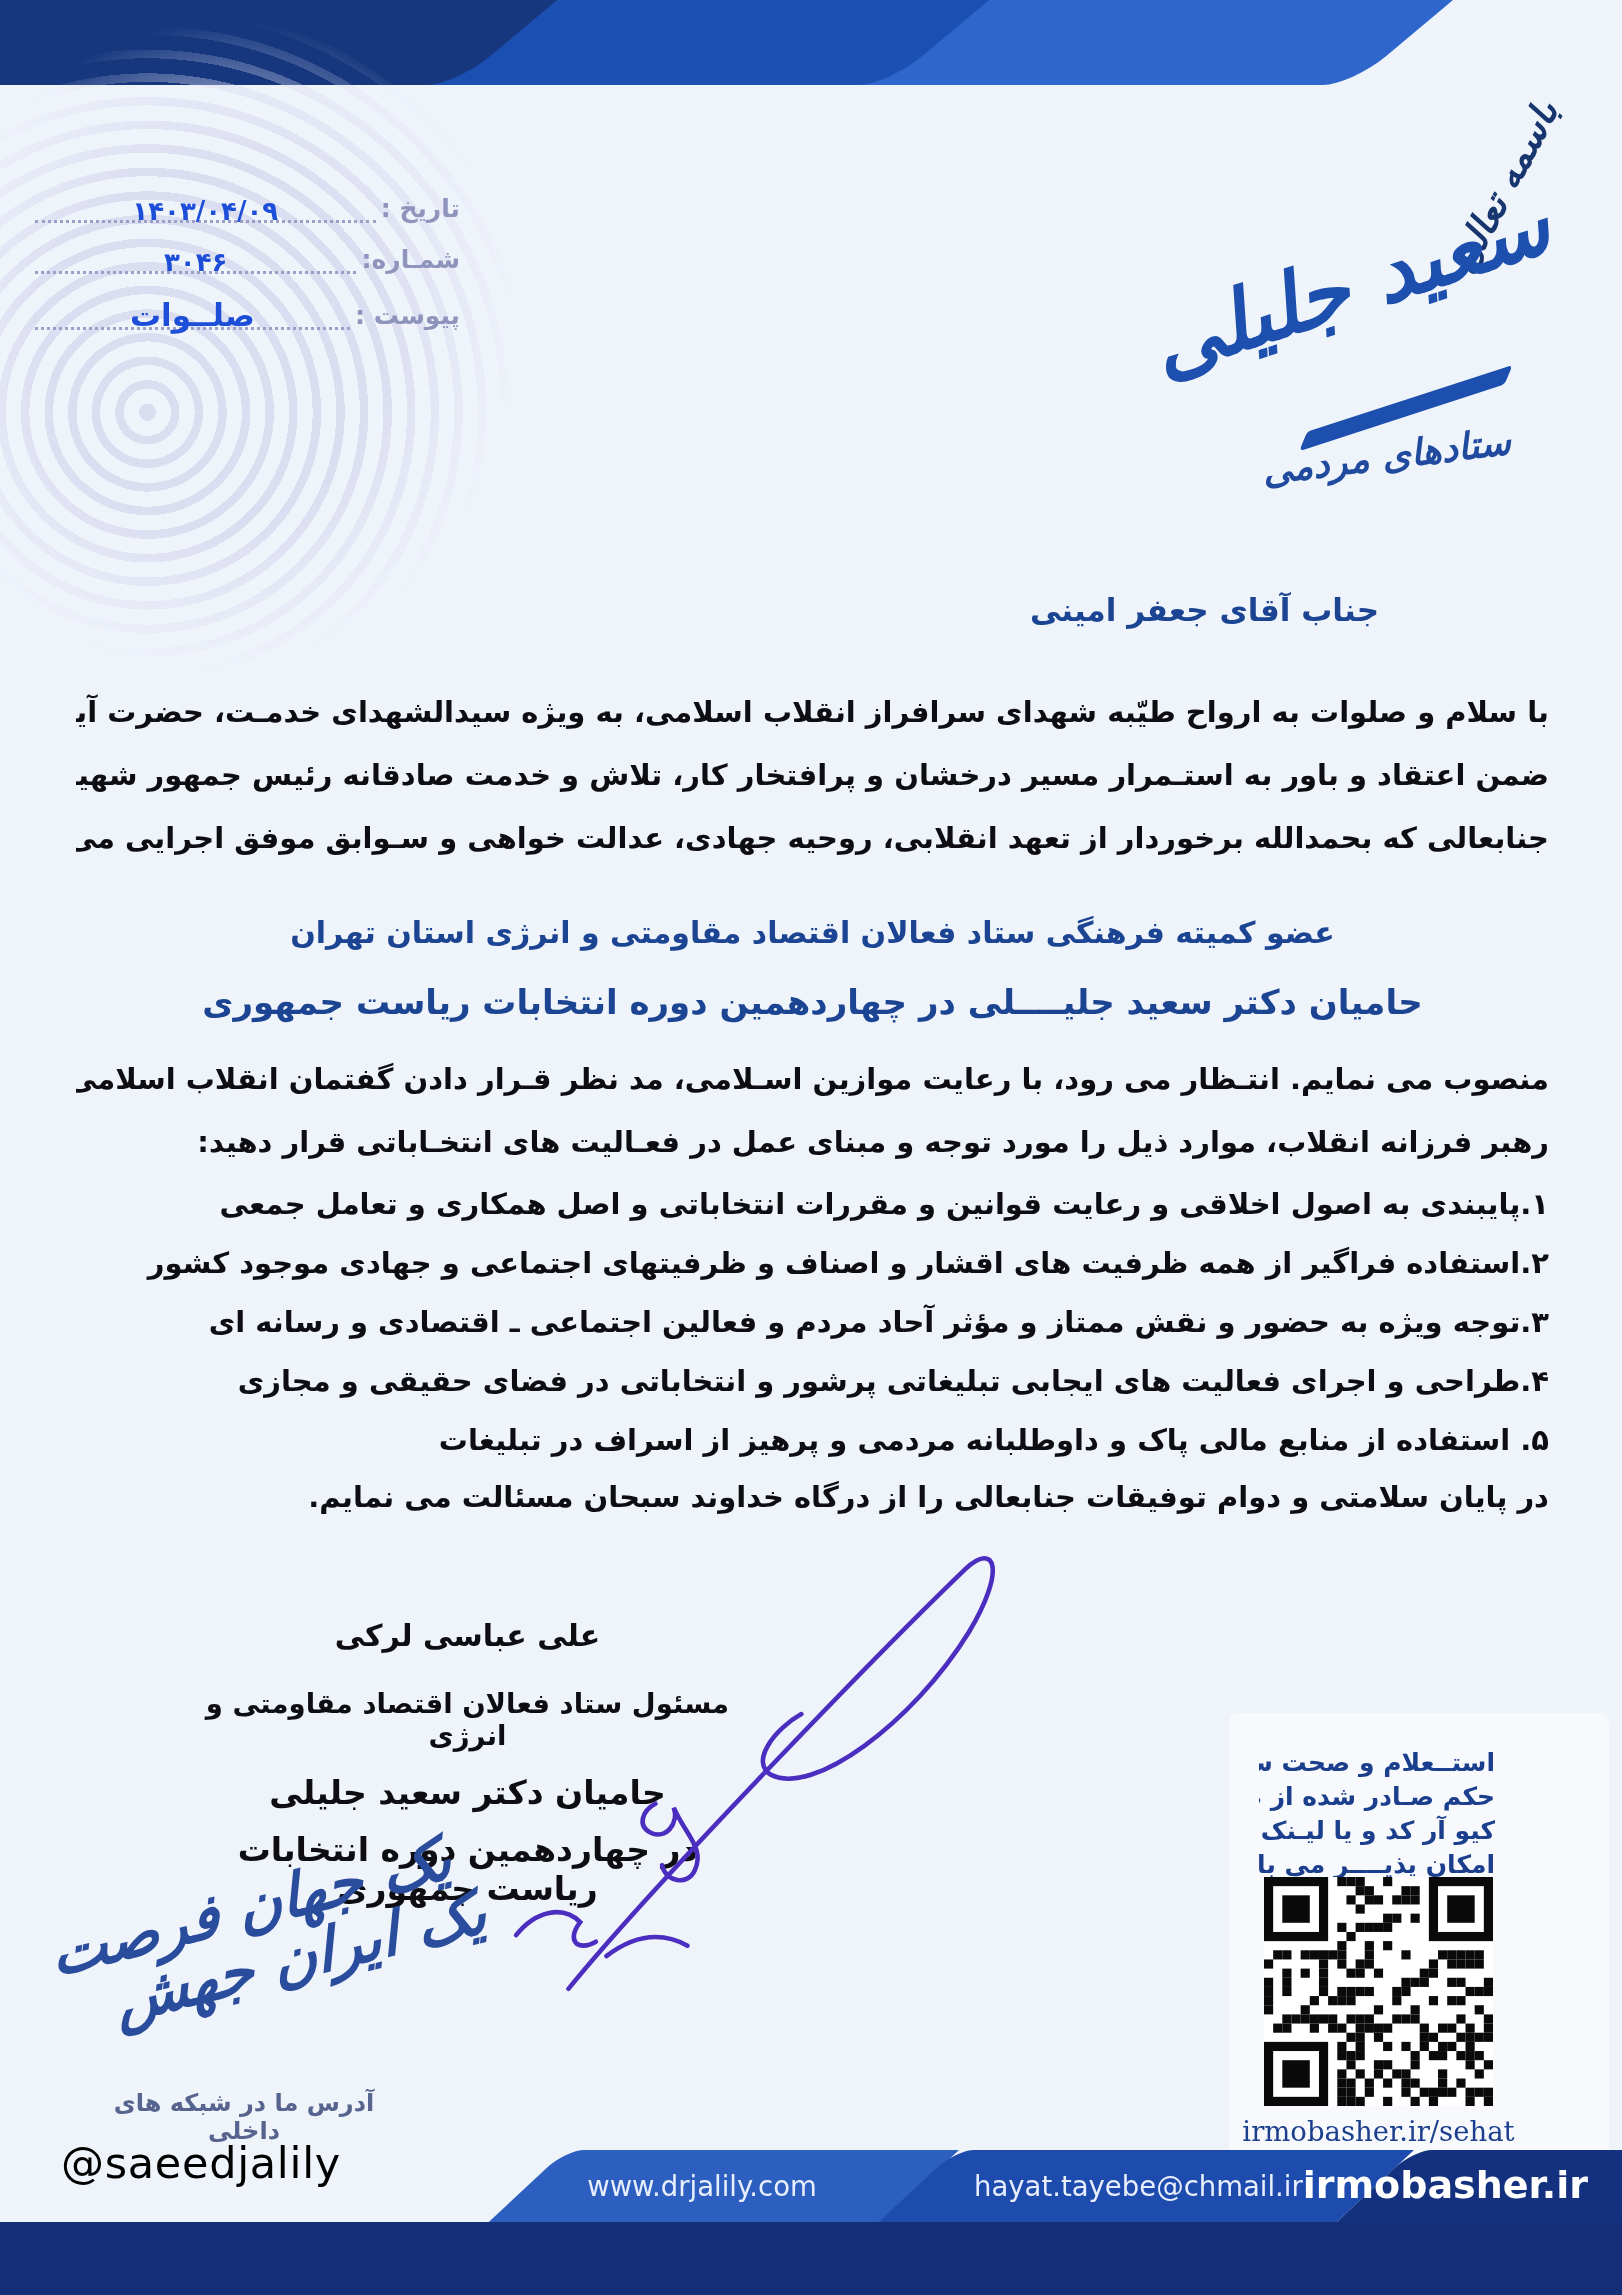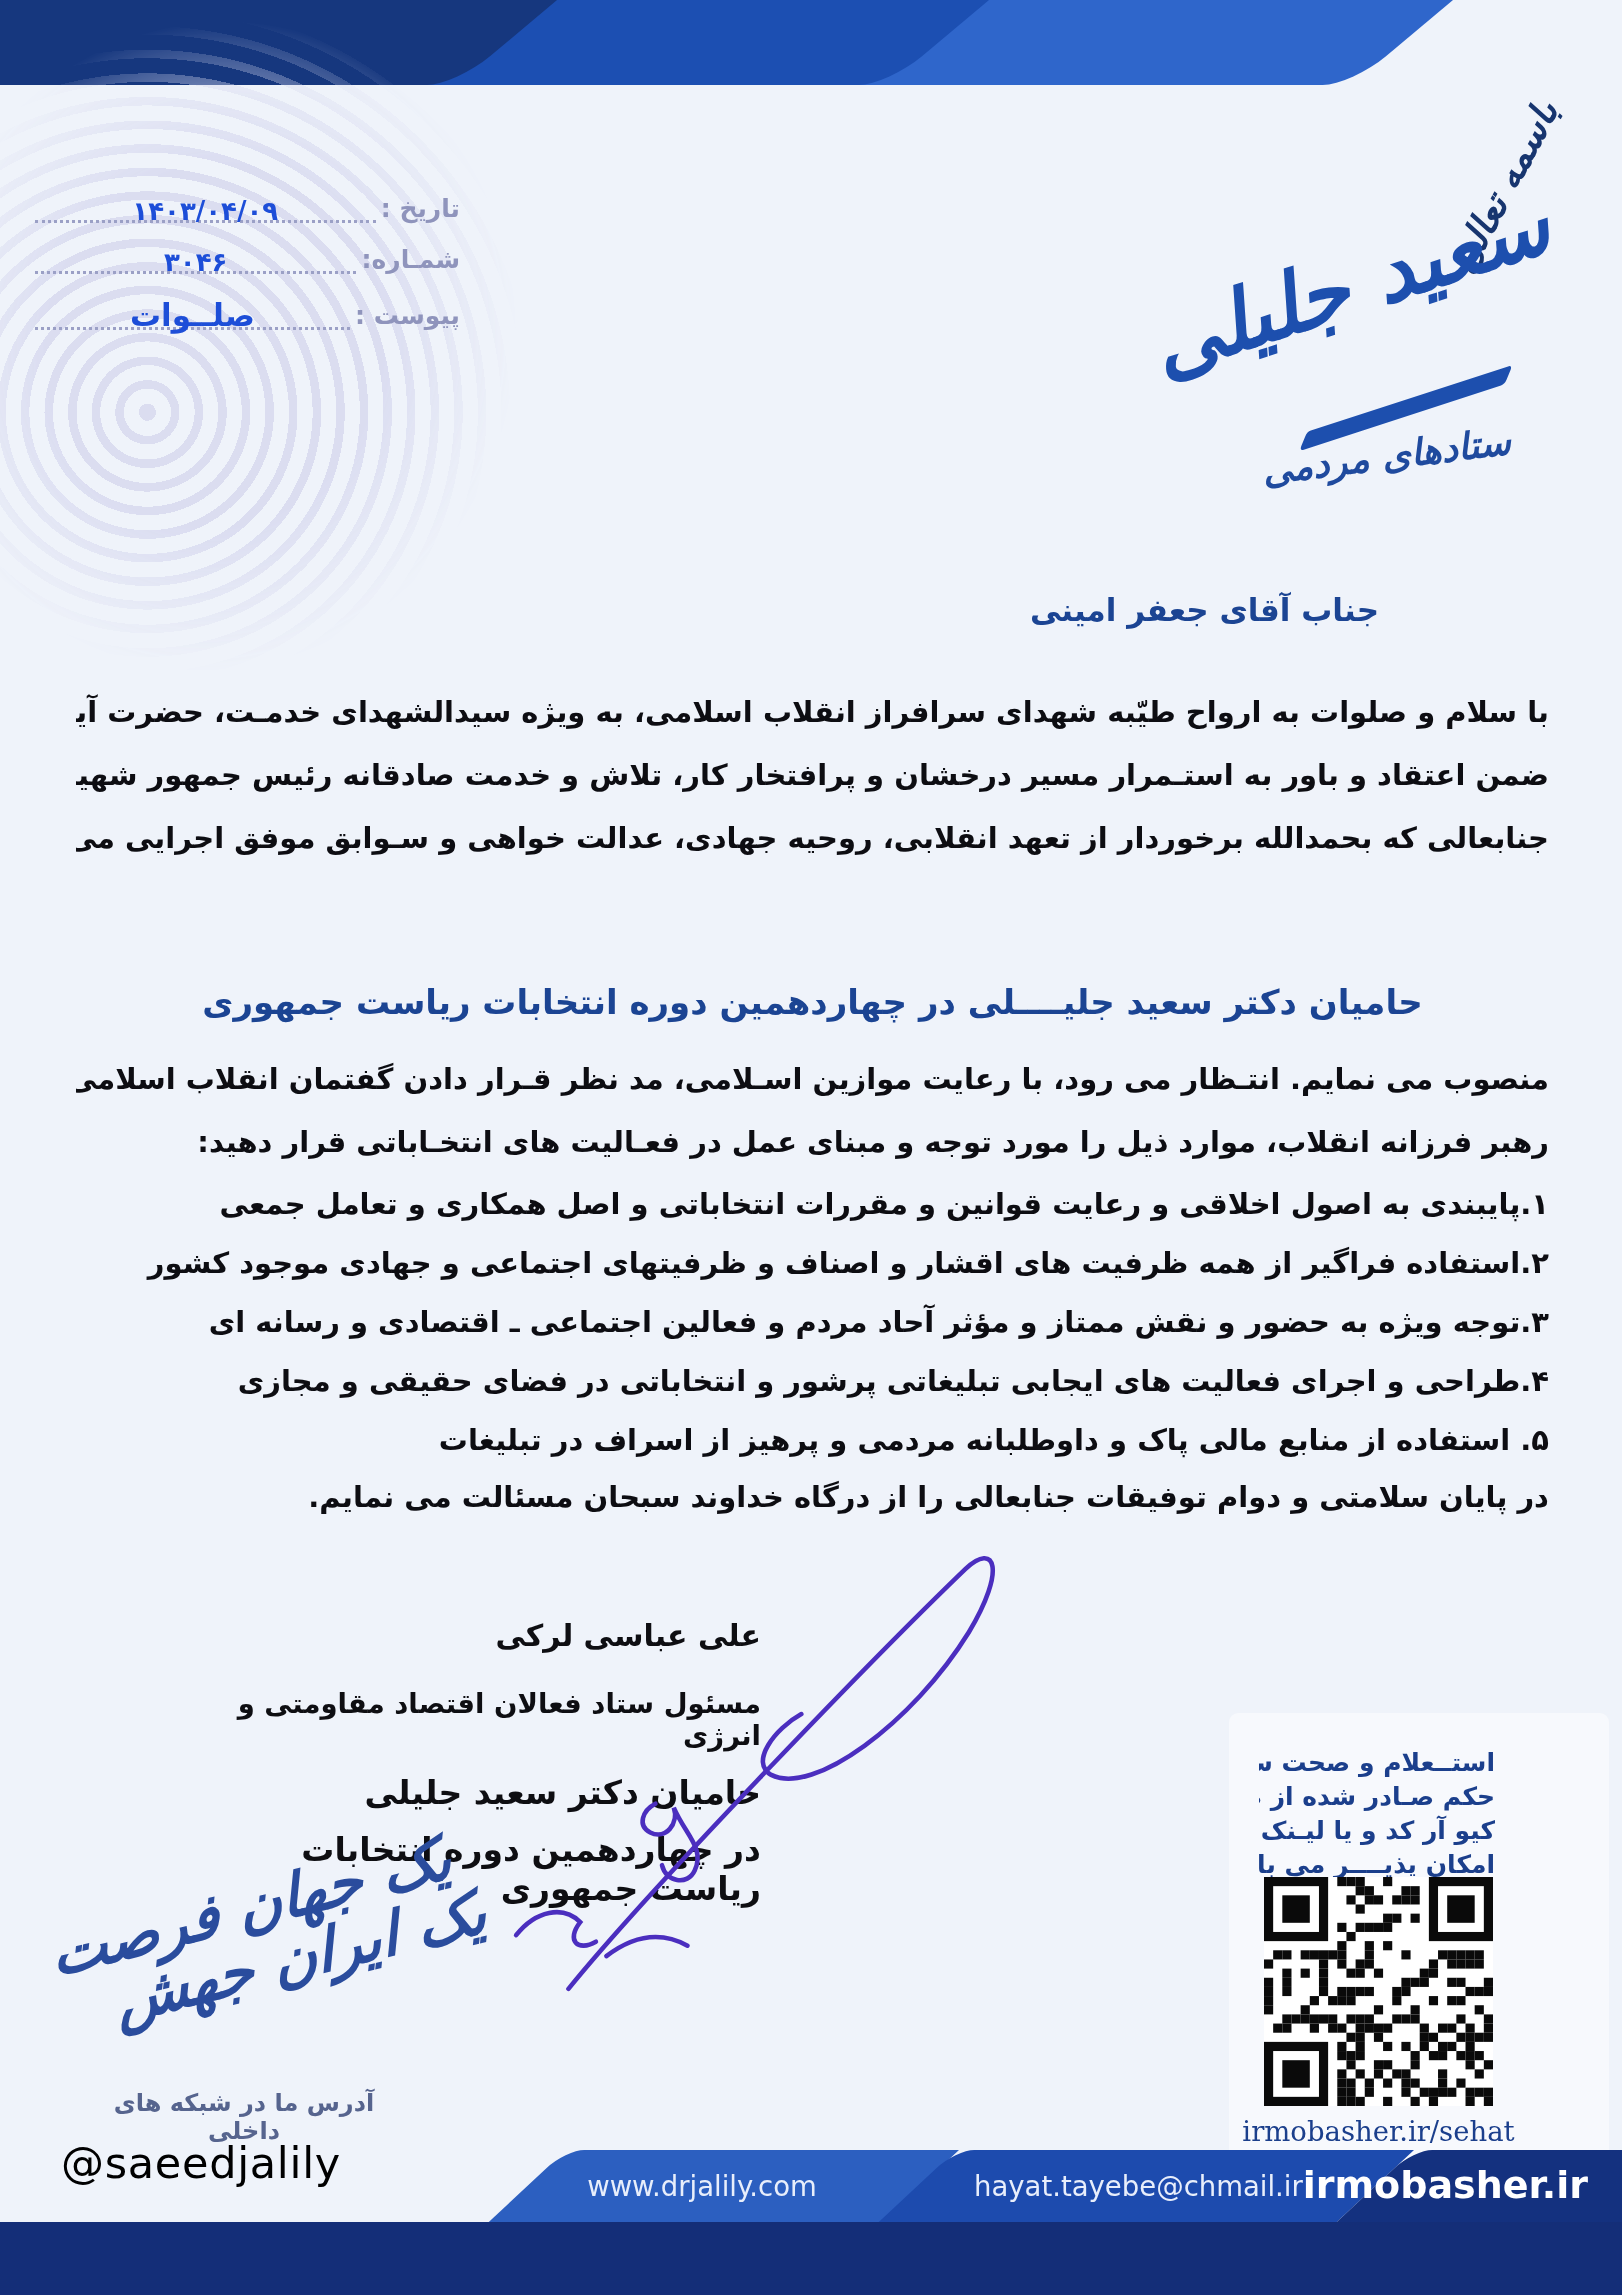--- a/index.html
+++ b/index.html
@@ -47,21 +47,21 @@
   .right{text-align:right;}
   .p1{top:681px;}
   .headingA{position:absolute;top:915px;left:77px;right:73px;text-align:center;font-size:30px;font-weight:700;color:var(--heading_blue);}
   .headingB{position:absolute;top:982px;left:77px;right:73px;text-align:center;font-size:34px;font-weight:700;color:var(--heading_blue);}
   .p2{top:1048px;}
   .directives{top:1175px;}
   .directives .ln{line-height:59px;}
   .closing{position:absolute;top:1480px;left:77px;right:73px;text-align:right;font-size:29px;font-weight:700;color:var(--body_text);white-space:nowrap;}
 
   
-  .sig-block{position:absolute;top:1618px;left:199px;width:563px;text-align:right;color:#0e0e12;}
+  .sig-block{position:absolute;top:1618px;left:187px;width:563px;text-align:center;color:#0e0e12;}
   .sig-name{font-size:30px;font-weight:700;margin-bottom:34px;}
   .sig-role1{font-size:27.5px;font-weight:700;margin-bottom:22px;}
   .sig-role2{font-size:33px;font-weight:700;margin-bottom:18.3px;}
   .sig-role3{font-size:33px;font-weight:700;}
   .sig-ink{position:absolute;top:0;left:0;width:1623px;height:2295px;pointer-events:none;}
 
   
   .verify-panel{position:absolute;top:1713px;left:1230px;width:380px;height:458px;background:rgba(255,255,255,.5);border-radius:9.2px;}
   .verify-note{position:absolute;top:1746px;left:1260px;width:236px;direction:rtl;}
   .verify-note .nln{font-size:25px;font-weight:700;color:var(--note_blue);line-height:34px;text-align:justify;text-align-last:justify;white-space:nowrap;overflow:hidden;}
@@ -125,20 +125,21 @@
   </div>
 
   <div class="addressee">جناب آقای جعفر امینی</div>
 
   <div class="para p1">
     <div class="ln just">با سلام و صلوات به ارواح طیّبه شهدای سرافراز انقلاب اسلامی، به ویژه سیدالشهدای خدمـت، حضرت آیه الله شهید رئیسی،</div>
     <div class="ln just">ضمن اعتقاد و باور به استـمرار مسیر درخشان و پرافتخار کار، تلاش و خدمت صادقانه رئیس جمهور شهید، به موجب این حکم،</div>
     <div class="ln just">جنابعالی که بحمدالله برخوردار از تعهد انقلابی، روحیه جهادی، عدالت خواهی و سـوابق موفق اجرایی می باشـید، به عنــوان :</div>
   </div>
 
+  <div class="headingA">عضو کمیته فرهنگی ستاد فعالان اقتصاد مقاومتی و انرژی استان تهران</div>
   <div class="headingB">حامیان دکتر سعید جلیــــلی در چهاردهمین دوره انتخابات ریاست جمهوری</div>
 
   <div class="para p2">
     <div class="ln just">منصوب می نمایم. انتـظار می رود، با رعایت موازین اسـلامی، مد نظر قـرار دادن گفتمان انقلاب اسلامی و رهنمودهای</div>
     <div class="ln right">رهبر فرزانه انقلاب، موارد ذیل  را مورد توجه و مبنای عمل در فعـالیت های انتخـاباتی قرار دهید:</div>
   </div>
 
   <div class="para directives">
     <div class="ln right">۱.پایبندی به اصول اخلاقی و رعایت قوانین و مقررات انتخاباتی و اصل همکاری و تعامل جمعی</div>
     <div class="ln right">۲.استفاده فراگیر از همه ظرفیت های اقشار و اصناف و ظرفیتهای اجتماعی و جهادی موجود کشور</div>

